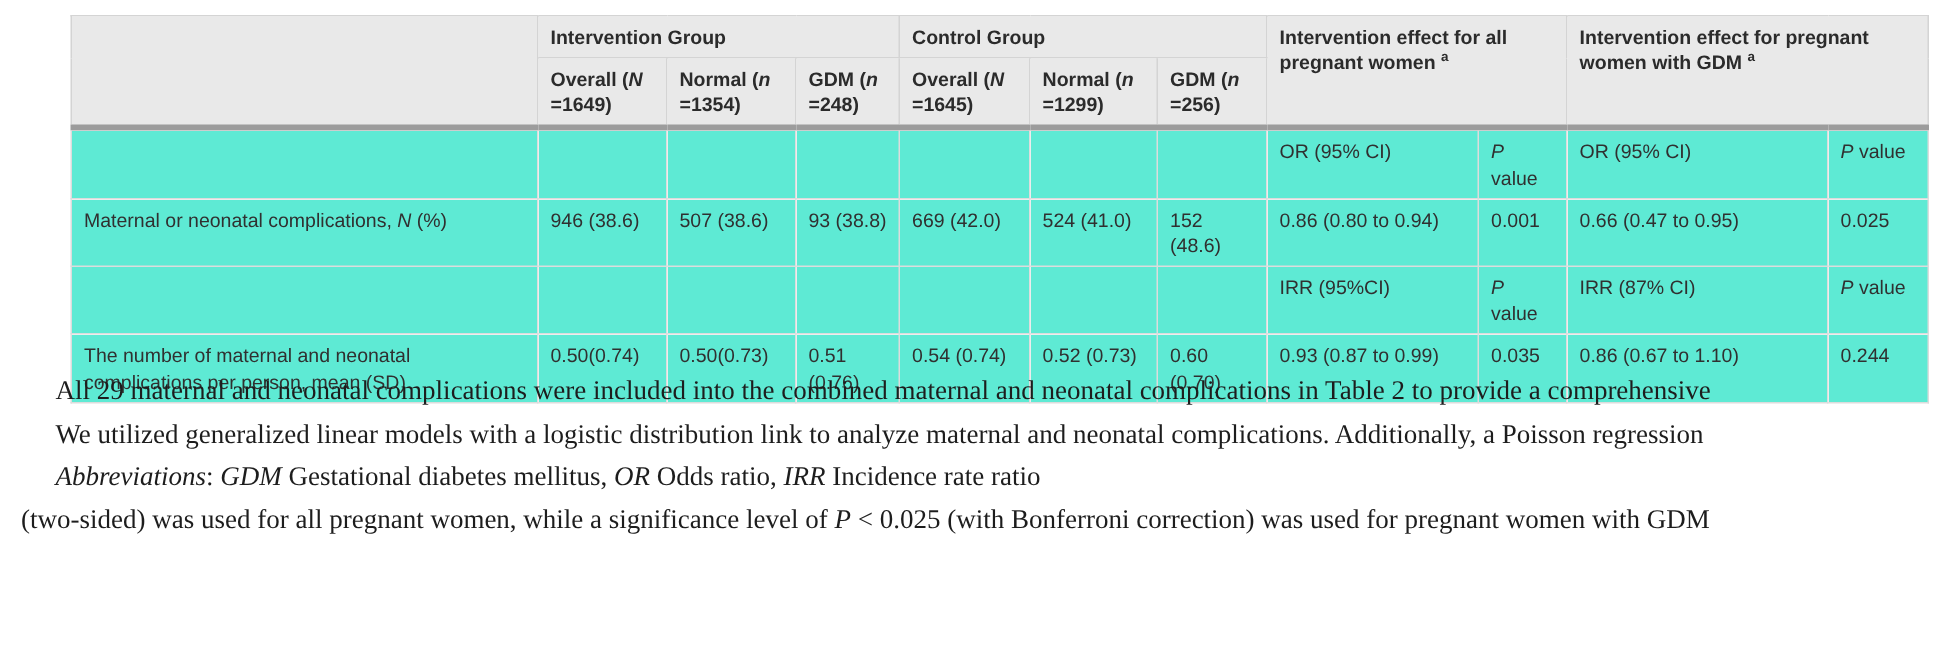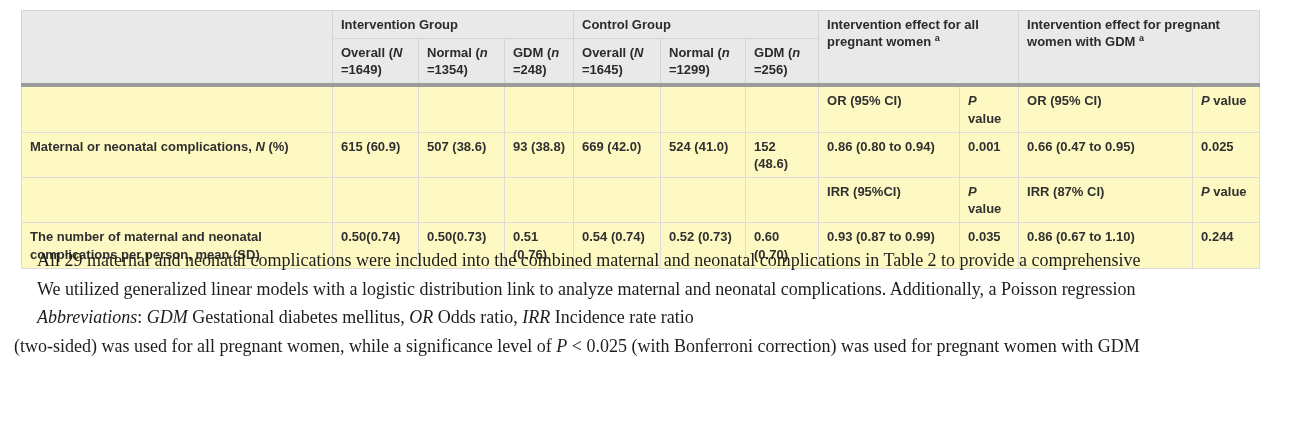--- a/index.html
+++ b/index.html
@@ -4,34 +4,34 @@
 <style>
   html, body { margin:0; padding:0; }
   body {
     width:1302px; height:444px; overflow:hidden; background:#ffffff;
   }
   .page {
     position:relative; width:1302px; height:444px;
     font-family:"Liberation Sans", sans-serif;
   }
   table.results {
-    position:absolute; left:21px; top:10px;
+    position:absolute; left:47px; top:10px;
     width:1238px; table-layout:fixed; border-collapse:collapse;
     font-size:13px; line-height:1.32; color:#303030;
   }
   table.results th, table.results td {
     vertical-align:top; text-align:left; padding:5px 8px;
     overflow:hidden; word-wrap:break-word;
   }
   table.results thead th {
     background:#e9e9e9; border:1px solid #d4d4d4;
     font-weight:bold; color:#2b2b2b;
   }
   table.results tbody td {
-    background:#fef9c3; border:1px solid #dcdcdc;font-weight:bold;
+    background:#5eead4; border:1px solid #dcdcdc;
   }
   table.results tbody tr.first td { border-top:4px solid #9c9c9c; }
   tr.row-sub td { height:18px; }
   tr.row-data td { height:34px; }
   sup { font-size:9px; line-height:0; vertical-align:super; }
   i { font-style:italic; }
   .footnotes {
     position:absolute; left:0; top:246px;
     font-family:"Liberation Serif", serif;
     font-size:18px; line-height:28.6px; color:#1d1d1d;
@@ -87,21 +87,21 @@
         <td></td>
         <td></td>
         <td></td>
         <td>OR (95% CI)</td>
         <td><i>P</i> value</td>
         <td>OR (95% CI)</td>
         <td><i>P</i> value</td>
       </tr>
       <tr class="row-data">
         <td>Maternal or neonatal complications, <i>N</i> (%)</td>
-        <td>615 (60.9)</td>
+        <td>946 (38.6)</td>
         <td>507 (38.6)</td>
         <td>93 (38.8)</td>
         <td>669 (42.0)</td>
         <td>524 (41.0)</td>
         <td>152 (48.6)</td>
         <td>0.86 (0.80 to 0.94)</td>
         <td>0.001</td>
         <td>0.66 (0.47 to 0.95)</td>
         <td>0.025</td>
       </tr>

